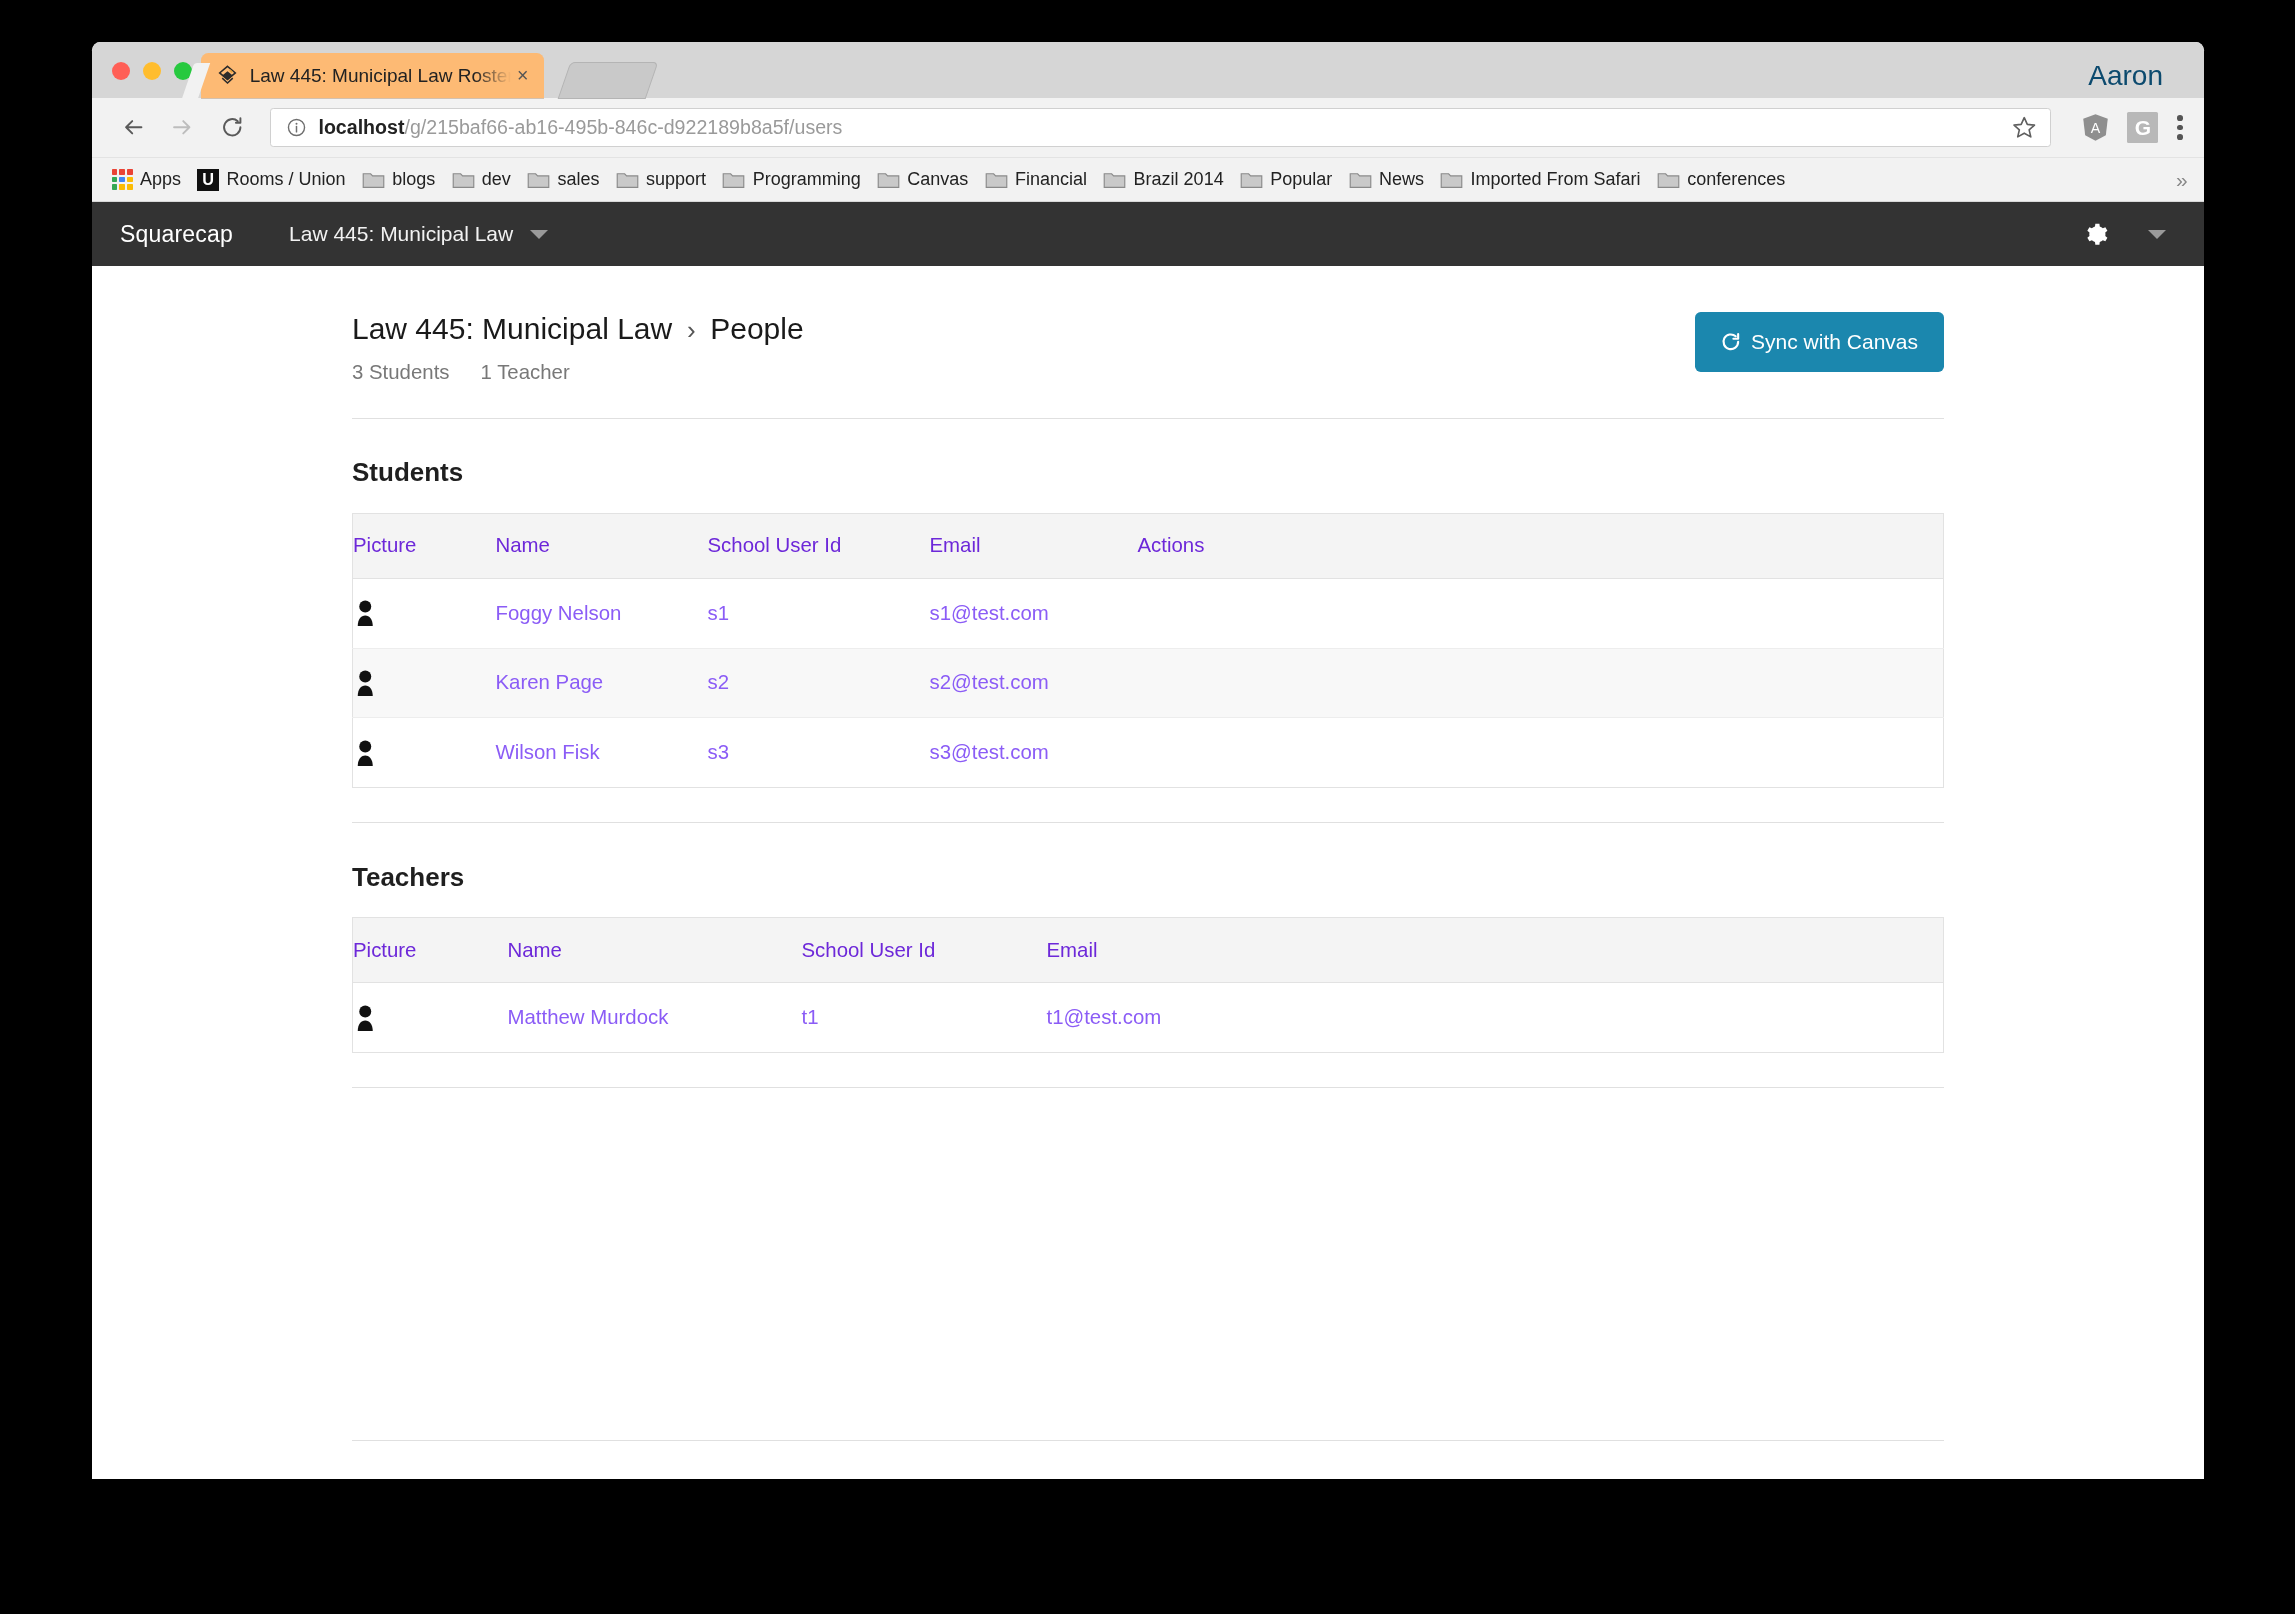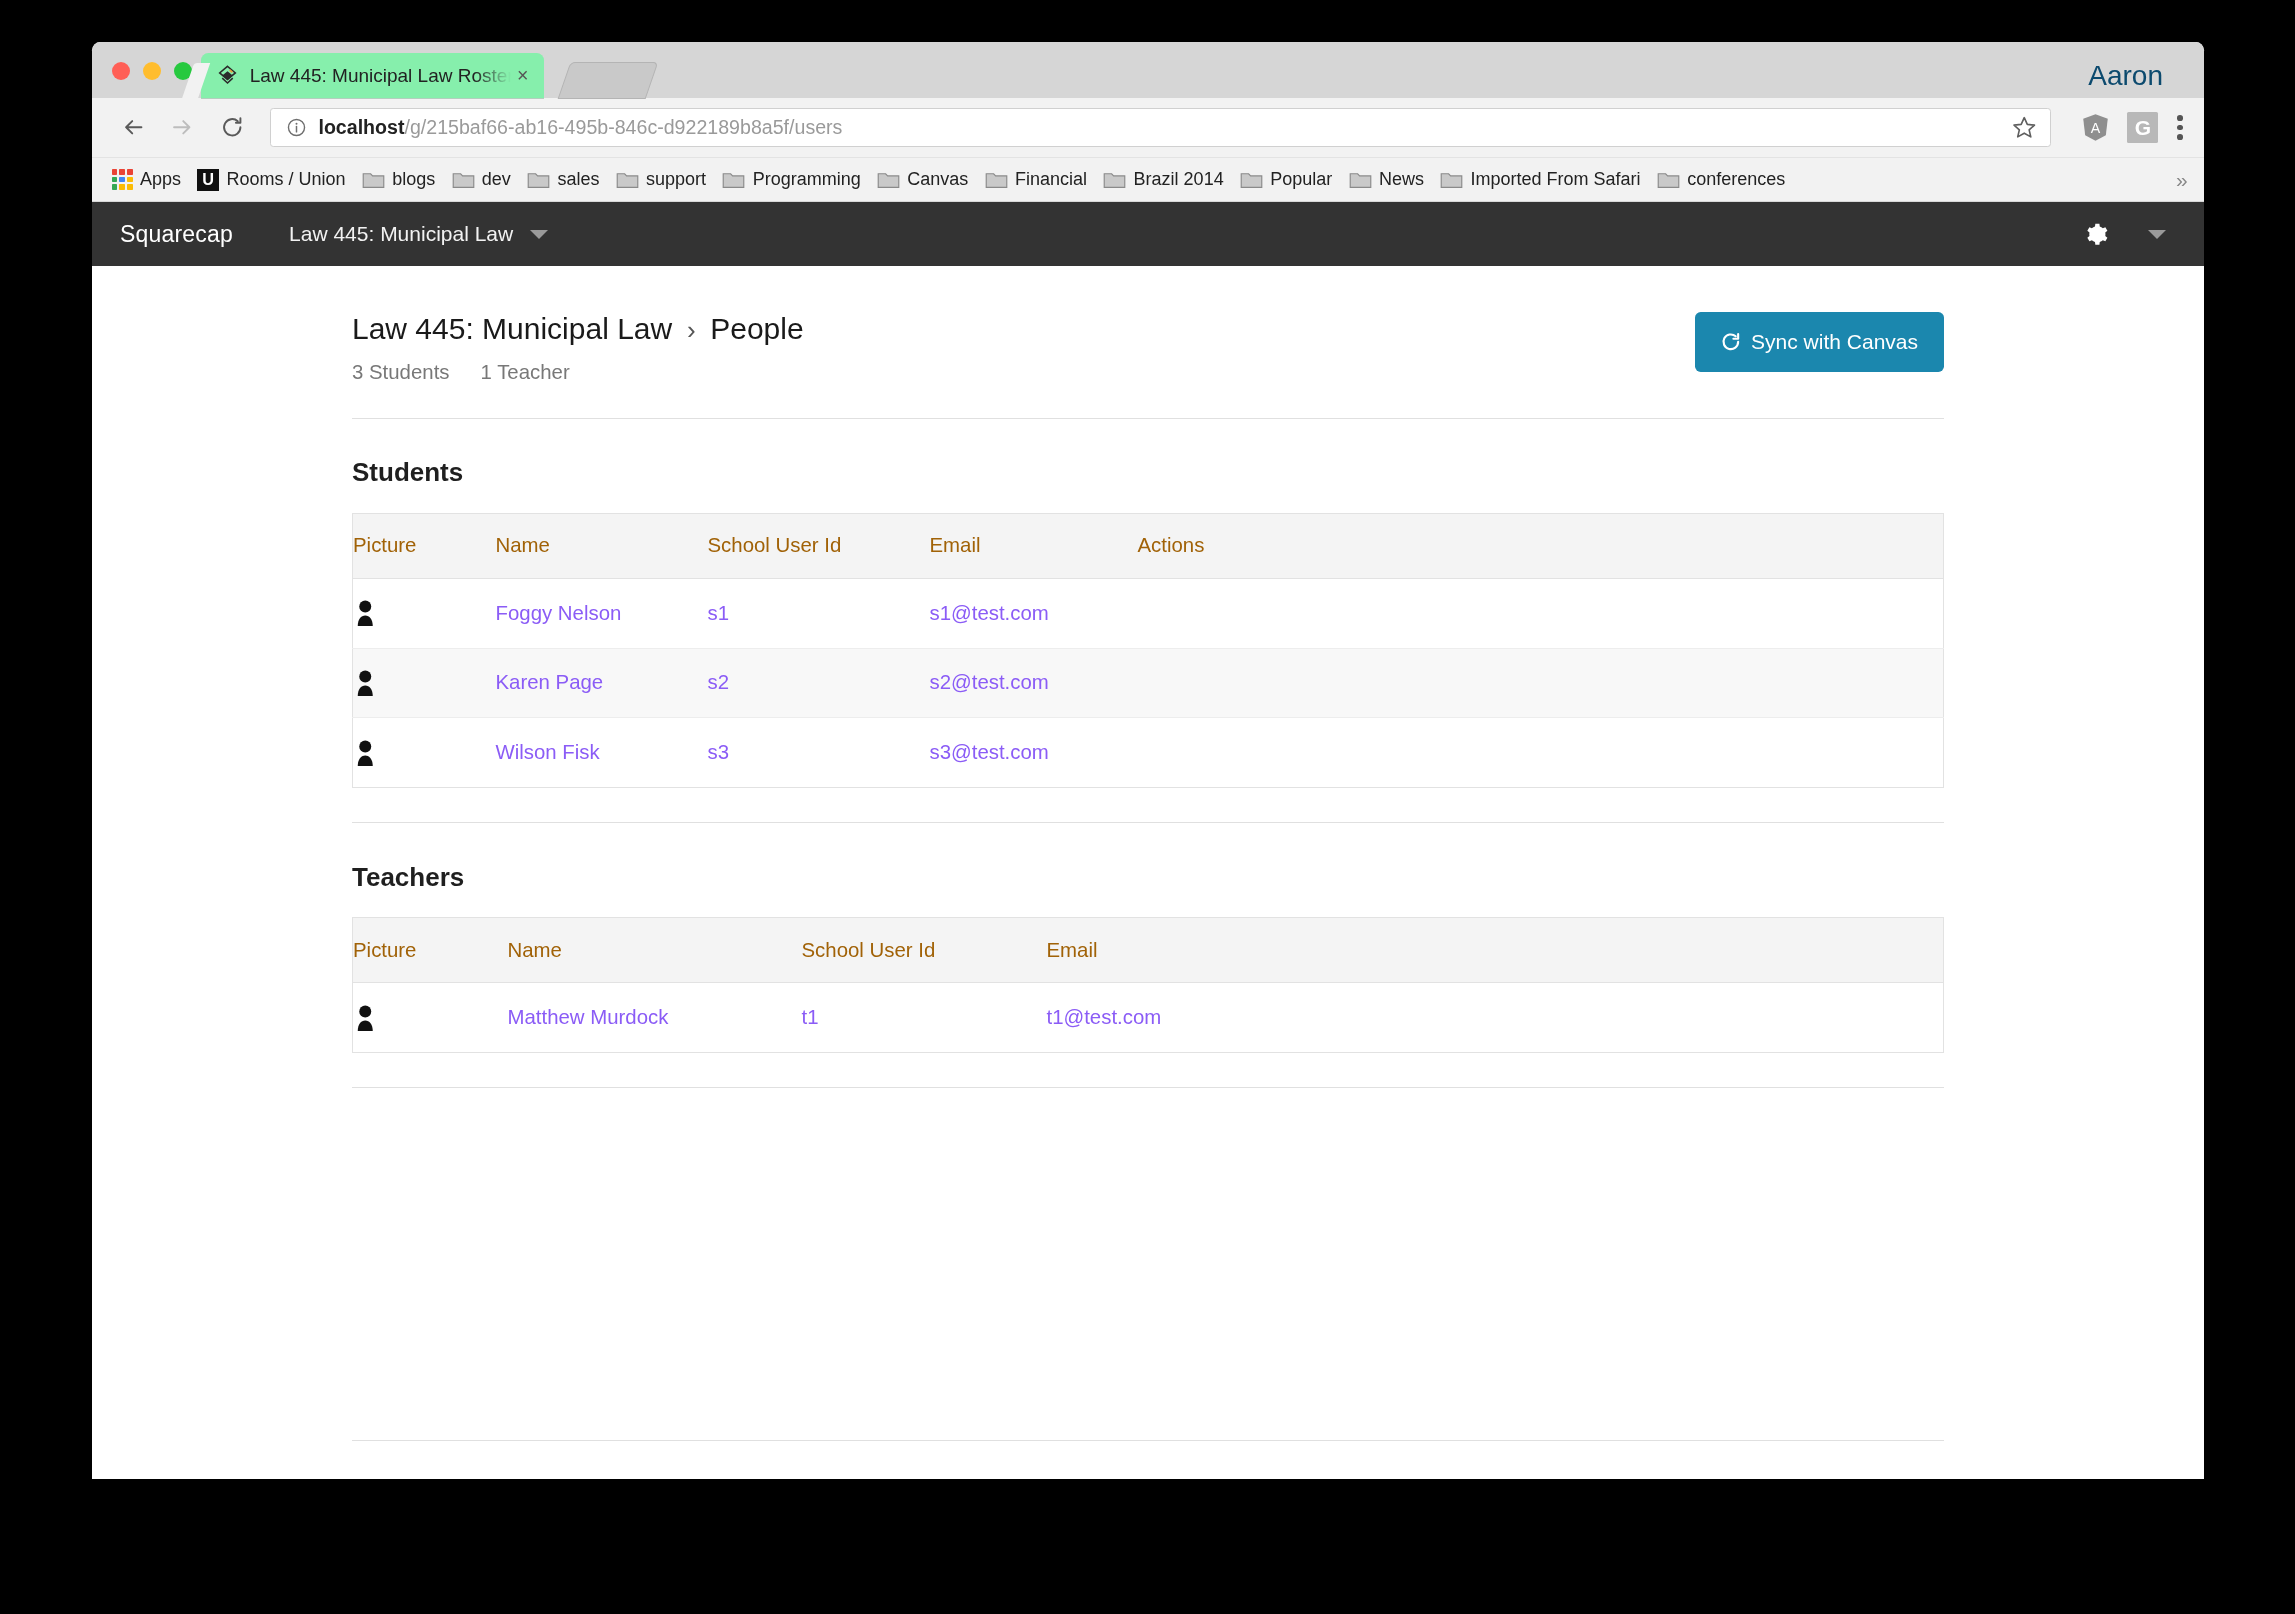--- a/index.html
+++ b/index.html
@@ -36,21 +36,21 @@
   }
   .dot { width: 18px; height: 18px; border-radius: 50%; }
   .dot.red { background: #ff5f56; }
   .dot.yellow { background: #ffbd2e; }
   .dot.green { background: #27c93f; }
 
   .tab {
     position: absolute;
     left: 109px; top: 10.6px;
     width: 343px; height: 46px;
-    background: #86efac;
+    background: #fdba74;
     border-radius: 7.3px 7.3px 0 0;
     display: flex; align-items: center;
     padding: 0 9.8px 0 16.3px;
     box-shadow: 0 -0.8px 0 #c4c4c4 inset;
   }
   .tab::before {
     content: "";
     position: absolute; left: -13px; bottom: 0;
     width: 16.3px; height: 36px;
     background: #f2f2f2;
@@ -210,21 +210,21 @@
   table.roster {
     width: 100%;
     border-collapse: collapse;
     border: 0.8px solid #e2e2e2;
     font-size: 20.4px;
   }
   table.roster thead th {
     background: #f4f4f4;
     text-align: left;
     font-weight: 400;
-    color: #a16207;
+    color: #6d28d9;
     padding: 20.4px 0 20.4px 0;
     border-bottom: 0.8px solid #e2e2e2;
   }
   table.roster tbody td {
     padding: 20.4px 0;
     color: #8b5cf6;
     border-bottom: 0.8px solid #ededed;
     vertical-align: middle;
   }
   table.roster tbody tr:nth-child(even) { background: #f8f8f8; }

